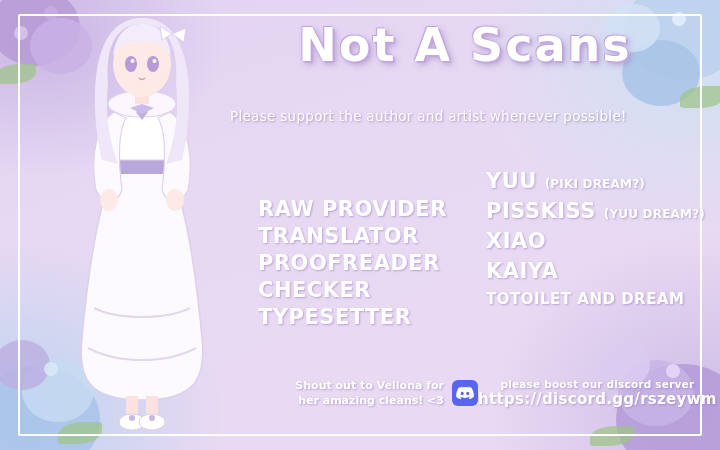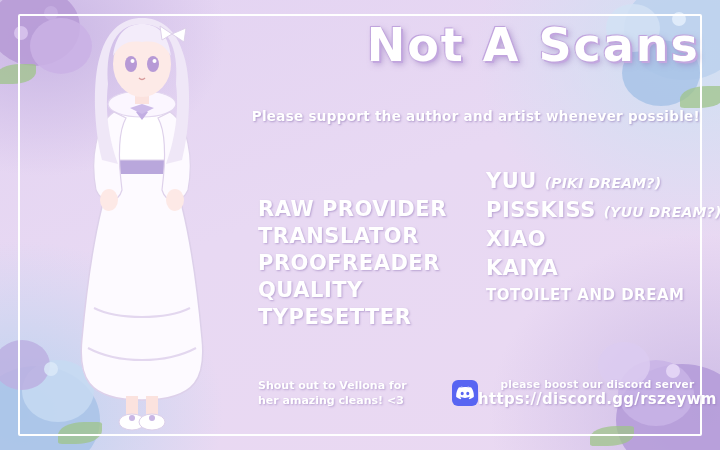--- a/index.html
+++ b/index.html
@@ -63,40 +63,40 @@
     top: 8px;
     width: 180px;
     height: 430px;
   }
   
   .title {
     position: absolute;
     left: 230px;
     top: 18px;
     width: 470px;
-    text-align: right;
+    text-align: center;
     font-family: "DejaVu Sans", sans-serif;
     font-size: 46px;
     font-weight: bold;
     letter-spacing: 2px;
     color: #ffffff;
     text-shadow:
       0 0 2px #b79ad6,
       2px 2px 0 #c4a8e0,
       -1px -1px 0 #c4a8e0,
       3px 3px 6px rgba(140,110,180,0.55);
   }
   .subtitle {
     position: absolute;
     left: 230px;
     top: 108px;
     width: 470px;
-    text-align: right;
+    text-align: left;
     font-size: 13.5px;
-    font-weight: bold;
+    font-weight: normal;
     color: #ffffff;
     letter-spacing: 0.3px;
     text-shadow: 1px 1px 2px rgba(130,100,170,0.55);
   }
   
   .roles {
     position: absolute;
     left: 258px;
     top: 168px;
     width: 205px;
@@ -111,31 +111,30 @@
   .role-line, .name-line {
     font-size: 21px;
     font-weight: bold;
     color: #ffffff;
     letter-spacing: 0.5px;
     line-height: 27px;
     white-space: nowrap;
     text-shadow: 1px 1px 2px rgba(140,110,180,0.5);
   }
   .name-line .sm {
-    font-size: 14px;
+    font-size: 12px;
     letter-spacing: 0.2px;
-    font-style: italic;
   }
   
   .shoutout {
     position: absolute;
     left: 258px;
     top: 378px;
     width: 186px;
-    text-align: left;
+    text-align: right;
     font-size: 11px;
     font-weight: bold;
     color: #ffffff;
     line-height: 15px;
     text-shadow: 1px 1px 2px rgba(140,110,180,0.5);
   }
   
   .discord-box {
     position: absolute;
     left: 452px;
@@ -266,21 +265,21 @@
     </svg>
   </div>
 
   <div class="title">Not A Scans</div>
   <div class="subtitle">Please support the author and artist whenever possible!</div>
 
   <div class="roles">
     <div class="role-line">RAW PROVIDER</div>
     <div class="role-line">TRANSLATOR</div>
     <div class="role-line">PROOFREADER</div>
-    <div class="role-line">QUALITY</div>
+    <div class="role-line">CHECKER</div>
     <div class="role-line">TYPESETTER</div>
   </div>
 
   <div class="names">
     <div class="name-line">
       <span>YUU</span>
       <span class="sm">(PIKI DREAM?)</span>
     </div>
     <div class="name-line">
       <span>PISSKISS</span>

